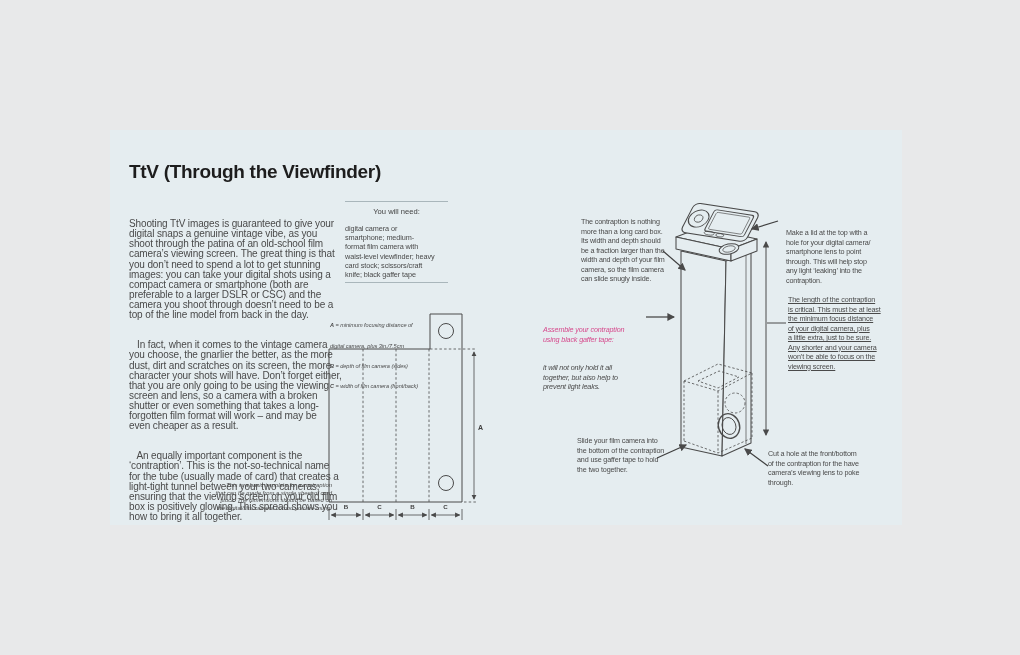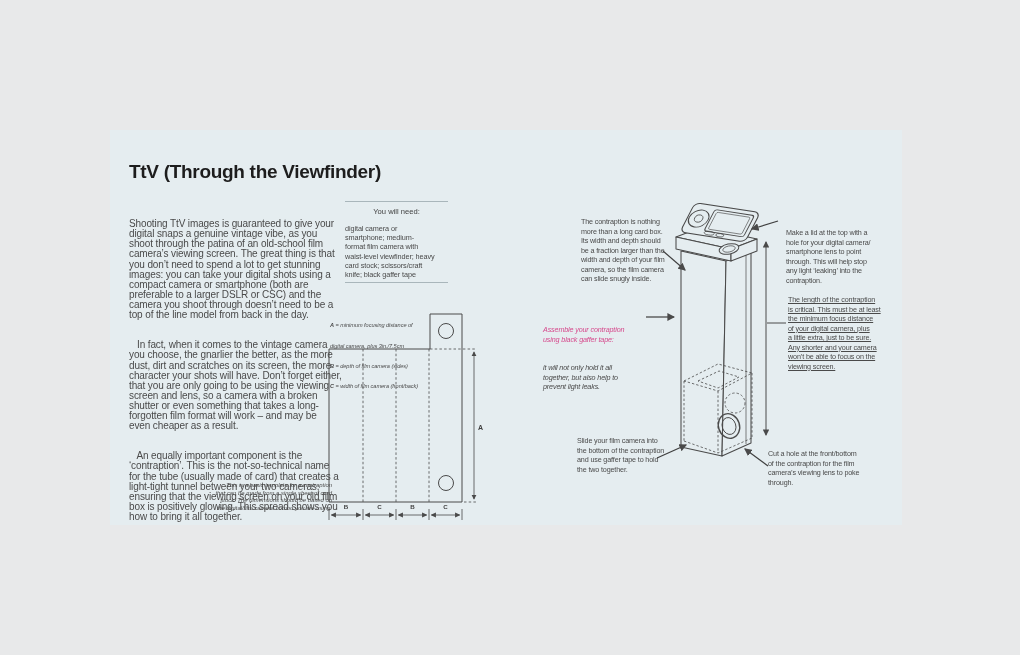--- a/index.html
+++ b/index.html
@@ -248,17 +248,17 @@
   <div class="ann" style="left:678px; top:165px;text-decoration:underline;">The length of the contraption
 is critical. This must be at least
 the minimum focus distance
 of your digital camera, plus
 a little extra, just to be sure.
 Any shorter and your camera
 won’t be able to focus on the
 viewing screen.</div>
 
   <div class="ann" style="left:658px; top:319px;">Cut a hole at the front/bottom
-of the contraption for the film
+of the contraption for the have
 camera’s viewing lens to poke
 through.</div>
 
 </div>
 
 </body></html>

